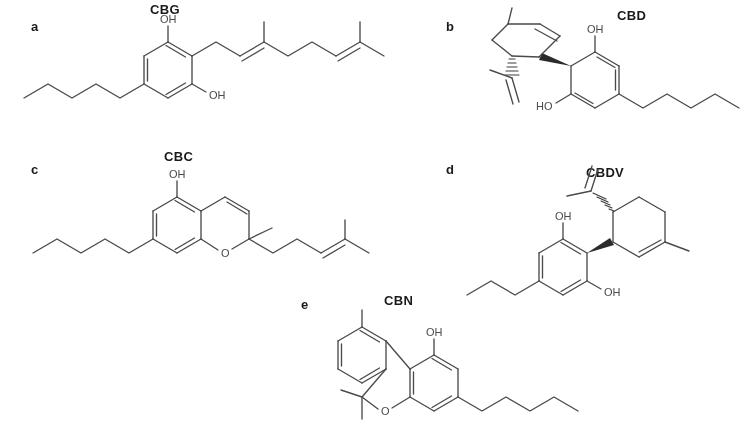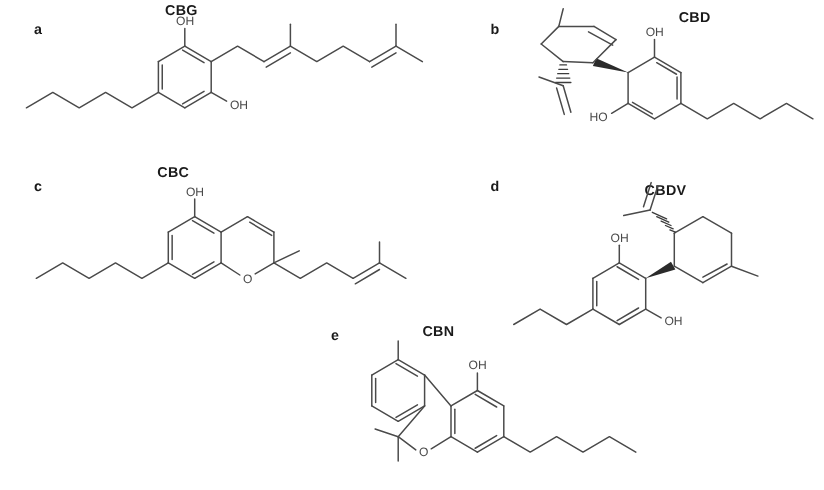--- a/index.html
+++ b/index.html
@@ -165,21 +165,21 @@
       <path class="bond" d="M512,78 L519,102"></path>
       <path class="bond" d="M506,80 L513,104"></path>
     </g>
     <g>
       <text class="atom" x="587" y="30">OH</text>
       <text class="atom" x="536" y="107">HO</text>
     </g>
   </svg>
 
   <div class="panel-letter" style="left:31px; top:163px;">c</div>
-  <div class="cmpd-label" style="left:143px; top:150px;">CBC</div>
+  <div class="cmpd-label" style="left:164px; top:150px;">CBC</div>
 
   <svg class="struct" width="749" height="445">
     <g>
 
       <path class="bond" d="M177,197 L201,211"></path>
       <path class="bond" d="M201,211 L201,239"></path>
       <path class="bond" d="M201,239 L177,253"></path>
       <path class="bond" d="M177,253 L153,239"></path>
       <path class="bond" d="M153,239 L153,211"></path>
       <path class="bond" d="M153,211 L177,197"></path>

